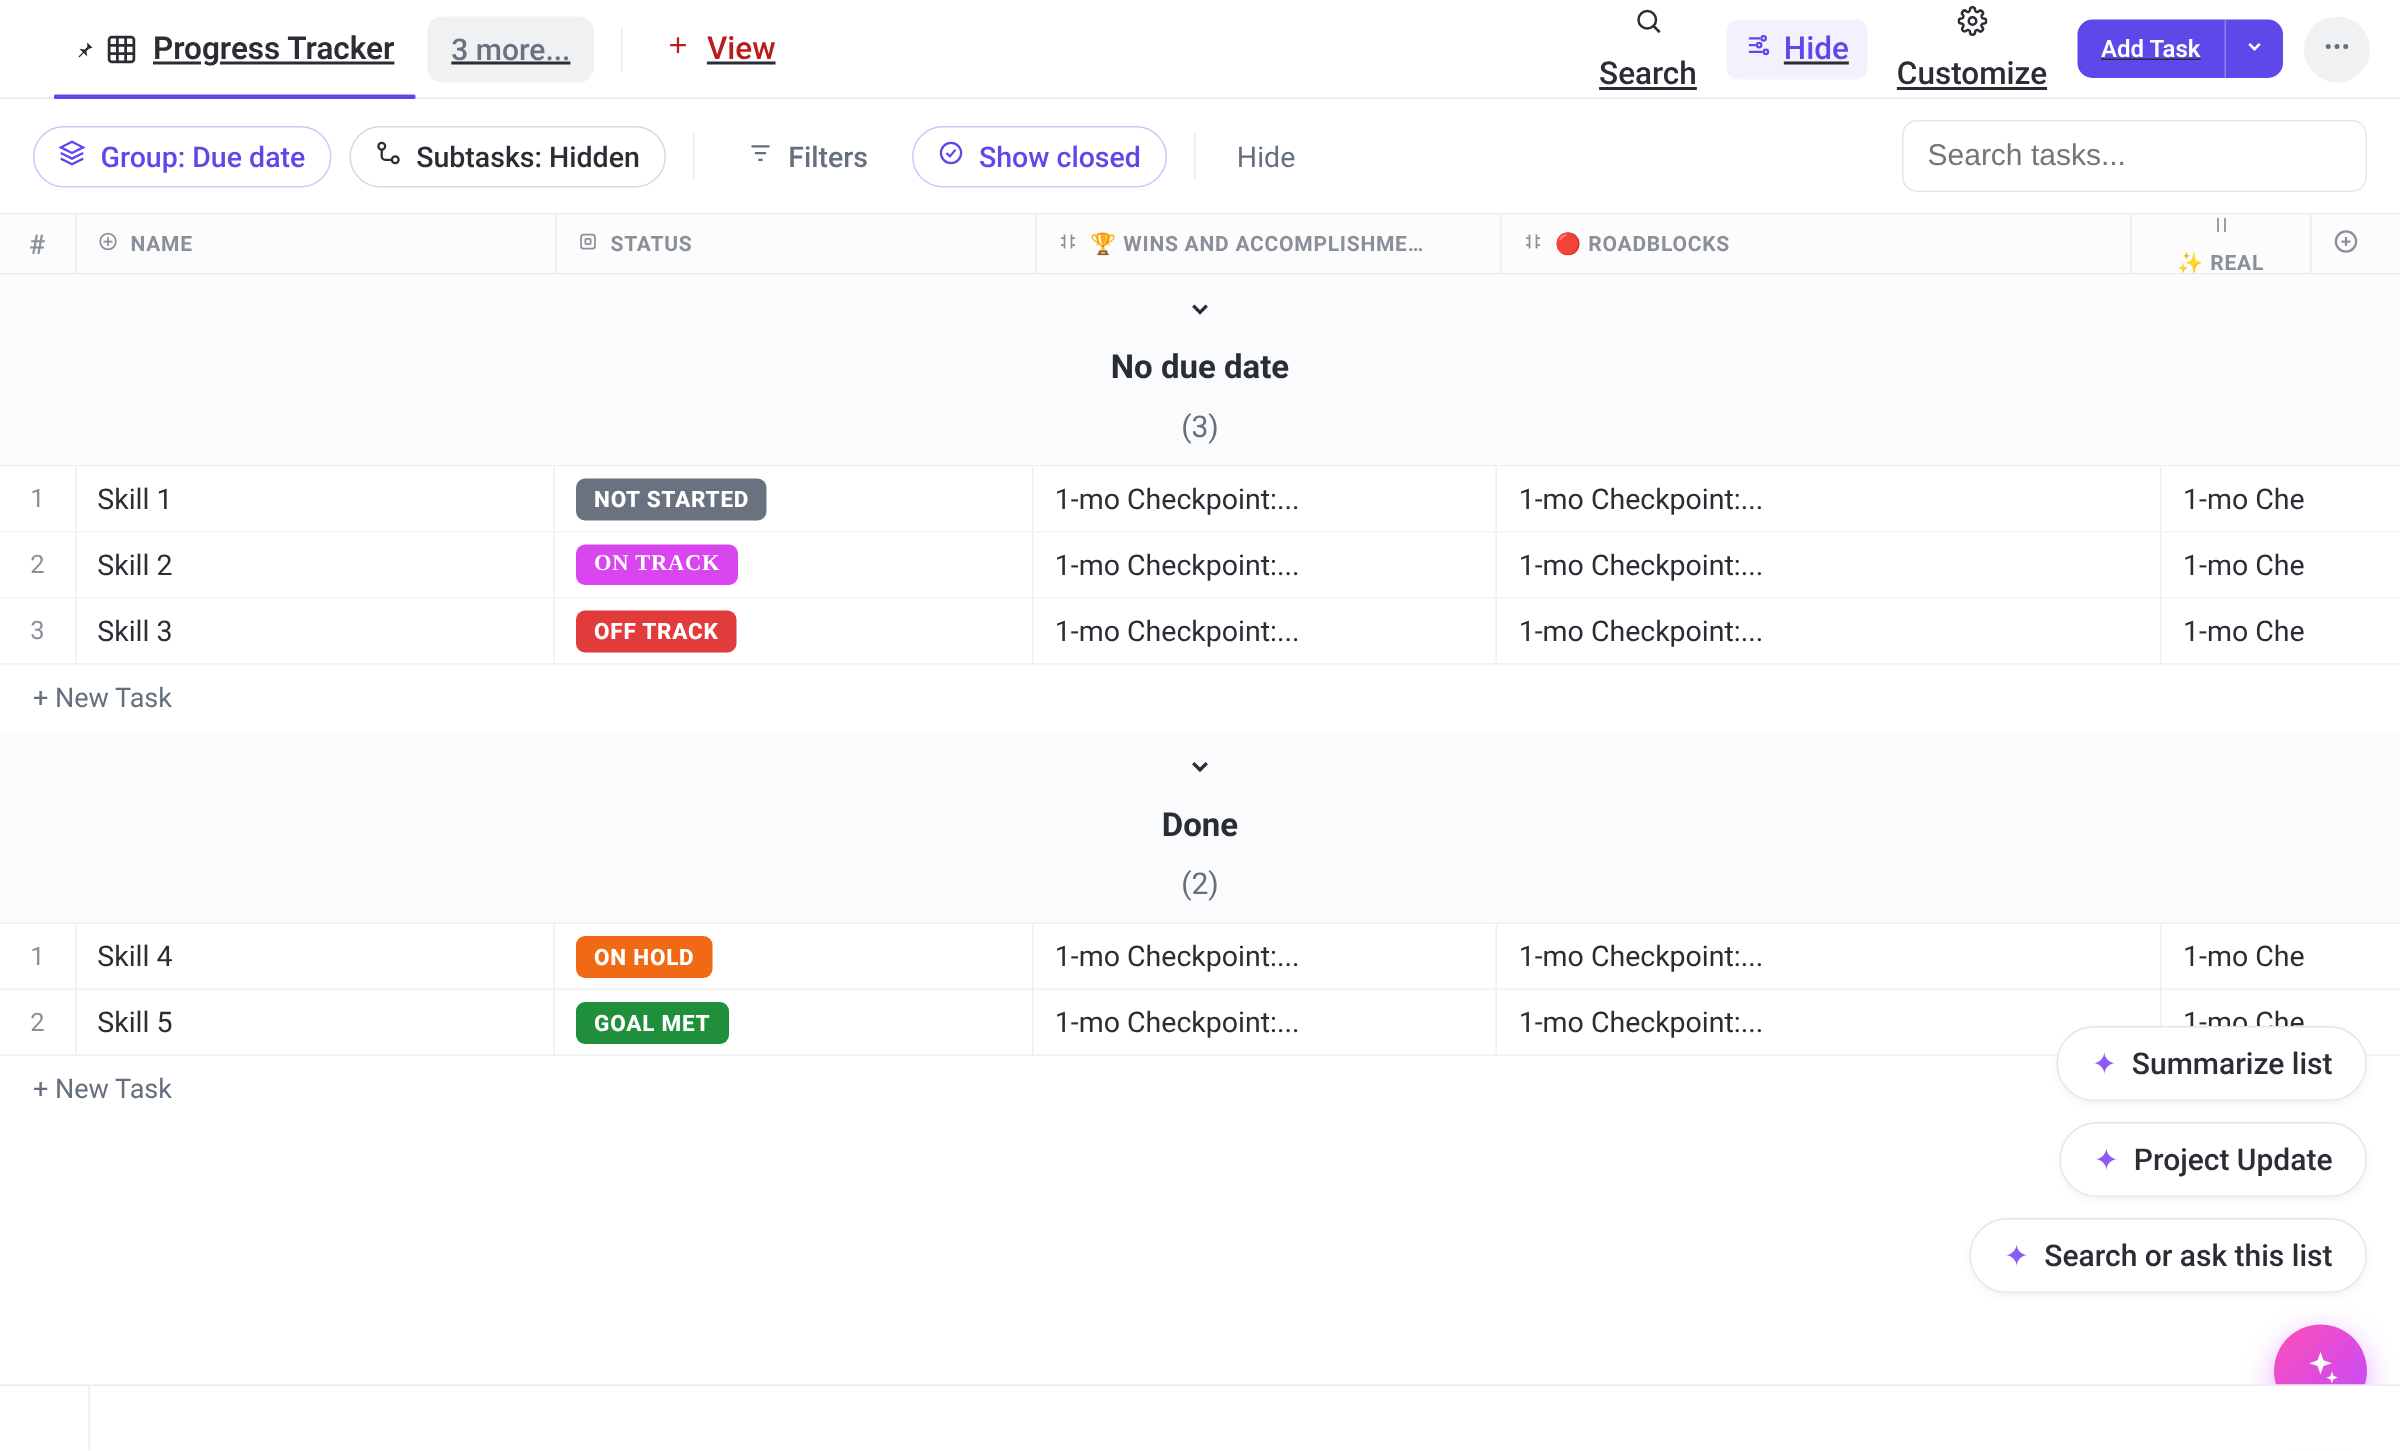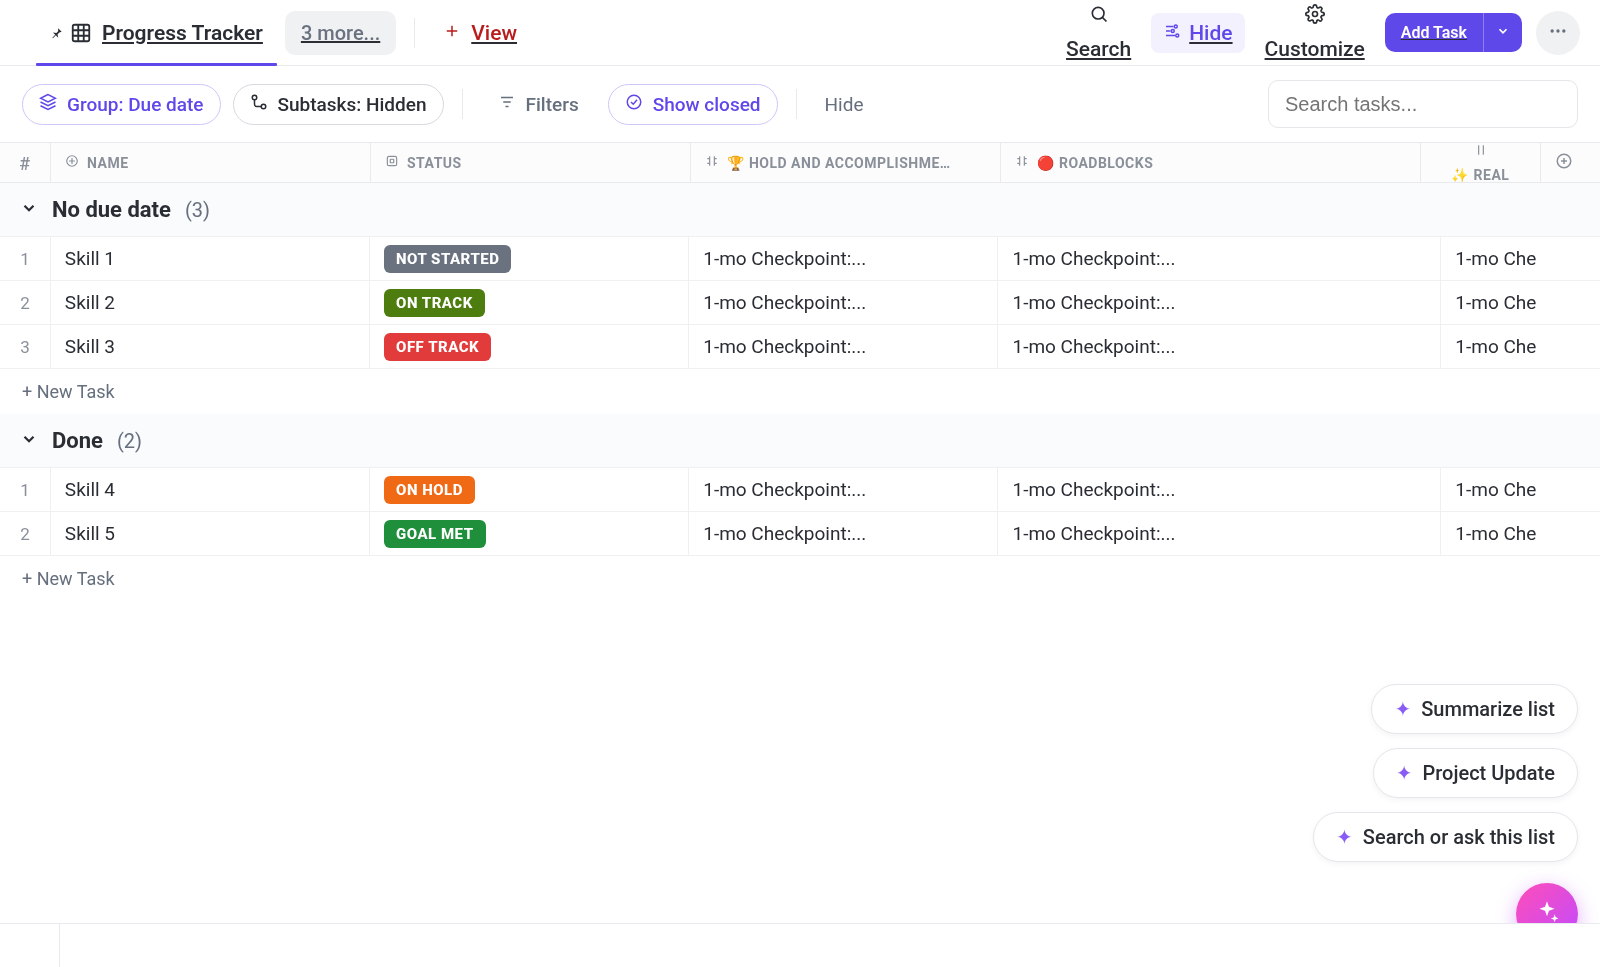--- a/index.html
+++ b/index.html
@@ -84,21 +84,21 @@
   .col.wins{width:310px;}
   .col.blocks{width:420px;}
   .col.real{width:120px;overflow:hidden;white-space:nowrap;flex-direction:column;}
   .col.add{flex:0 0 44px;justify-content:center;}
   .col svg{color:#8a9099;}
   .col span{white-space:nowrap;overflow:hidden;text-overflow:ellipsis;}
 
   
   .group-hdr{
     display:flex;align-items:center;gap:14px;padding:14px 20px 14px 20px;
-    background:#fafbfc;border-bottom:1px solid #eef0f2;
+    background:#fafbfc;border-bottom:1px solid #eef0f2;flex-direction:column;
   }
   .group-hdr .caret{color:#2a2e34;cursor:pointer;}
   .group-name{font-size:22px;font-weight:700;color:#2a2e34;}
   .group-count{font-size:20px;color:#656f7d;}
   .row{
     display:flex;align-items:center;height:44px;border-bottom:1px solid #eef0f2;background:#fff;
   }
   .row .r{border-left:1px solid #eef0f2;height:100%;display:flex;align-items:center;padding:0 14px;}
   .row .num{width:50px;text-align:center;font-size:17px;color:#8a9099;}
   .r.name{width:320px;font-size:19px;color:#2a2e34;}
@@ -278,21 +278,21 @@
         </svg>
     </span>
     <span>STATUS</span>
   </div>
   <div class="col wins">
     <span>
       <svg width="14" height="14" viewBox="0 0 24 24" fill="none" stroke="currentColor" stroke-width="2">
           <path d="M8 4v16M16 4v16M4 8h4M4 16h4M16 8h4M16 16h4"></path>
         </svg>
     </span>
-    <span>🏆 HOLD AND ACCOMPLISHME…</span>
+    <span>🏆 WINS AND ACCOMPLISHME…</span>
   </div>
   <div class="col blocks">
     <span>
       <svg width="14" height="14" viewBox="0 0 24 24" fill="none" stroke="currentColor" stroke-width="2">
           <path d="M8 4v16M16 4v16M4 8h4M4 16h4M16 8h4M16 16h4"></path>
         </svg>
     </span>
     <span>🔴 ROADBLOCKS</span>
   </div>
   <div class="col real">
@@ -328,21 +328,21 @@
         <span class="badge" style="background: rgb(106, 114, 128);">NOT STARTED</span>
       </div>
       <div class="r wins">1-mo Checkpoint:...</div>
       <div class="r blocks">1-mo Checkpoint:...</div>
       <div class="r real">1-mo Che</div>
     </div>
     <div class="row">
       <div class="num">2</div>
       <div class="r name">Skill 2</div>
       <div class="r status">
-        <span class="badge" style="background: #4d7c0f;">ON TRACK</span>
+        <span class="badge" style="background: #d946ef; font-family: Liberation Serif, serif;">ON TRACK</span>
       </div>
       <div class="r wins">1-mo Checkpoint:...</div>
       <div class="r blocks">1-mo Checkpoint:...</div>
       <div class="r real">1-mo Che</div>
     </div>
     <div class="row">
       <div class="num">3</div>
       <div class="r name">Skill 3</div>
       <div class="r status">
         <span class="badge" style="background: rgb(225, 59, 59);">OFF TRACK</span>

